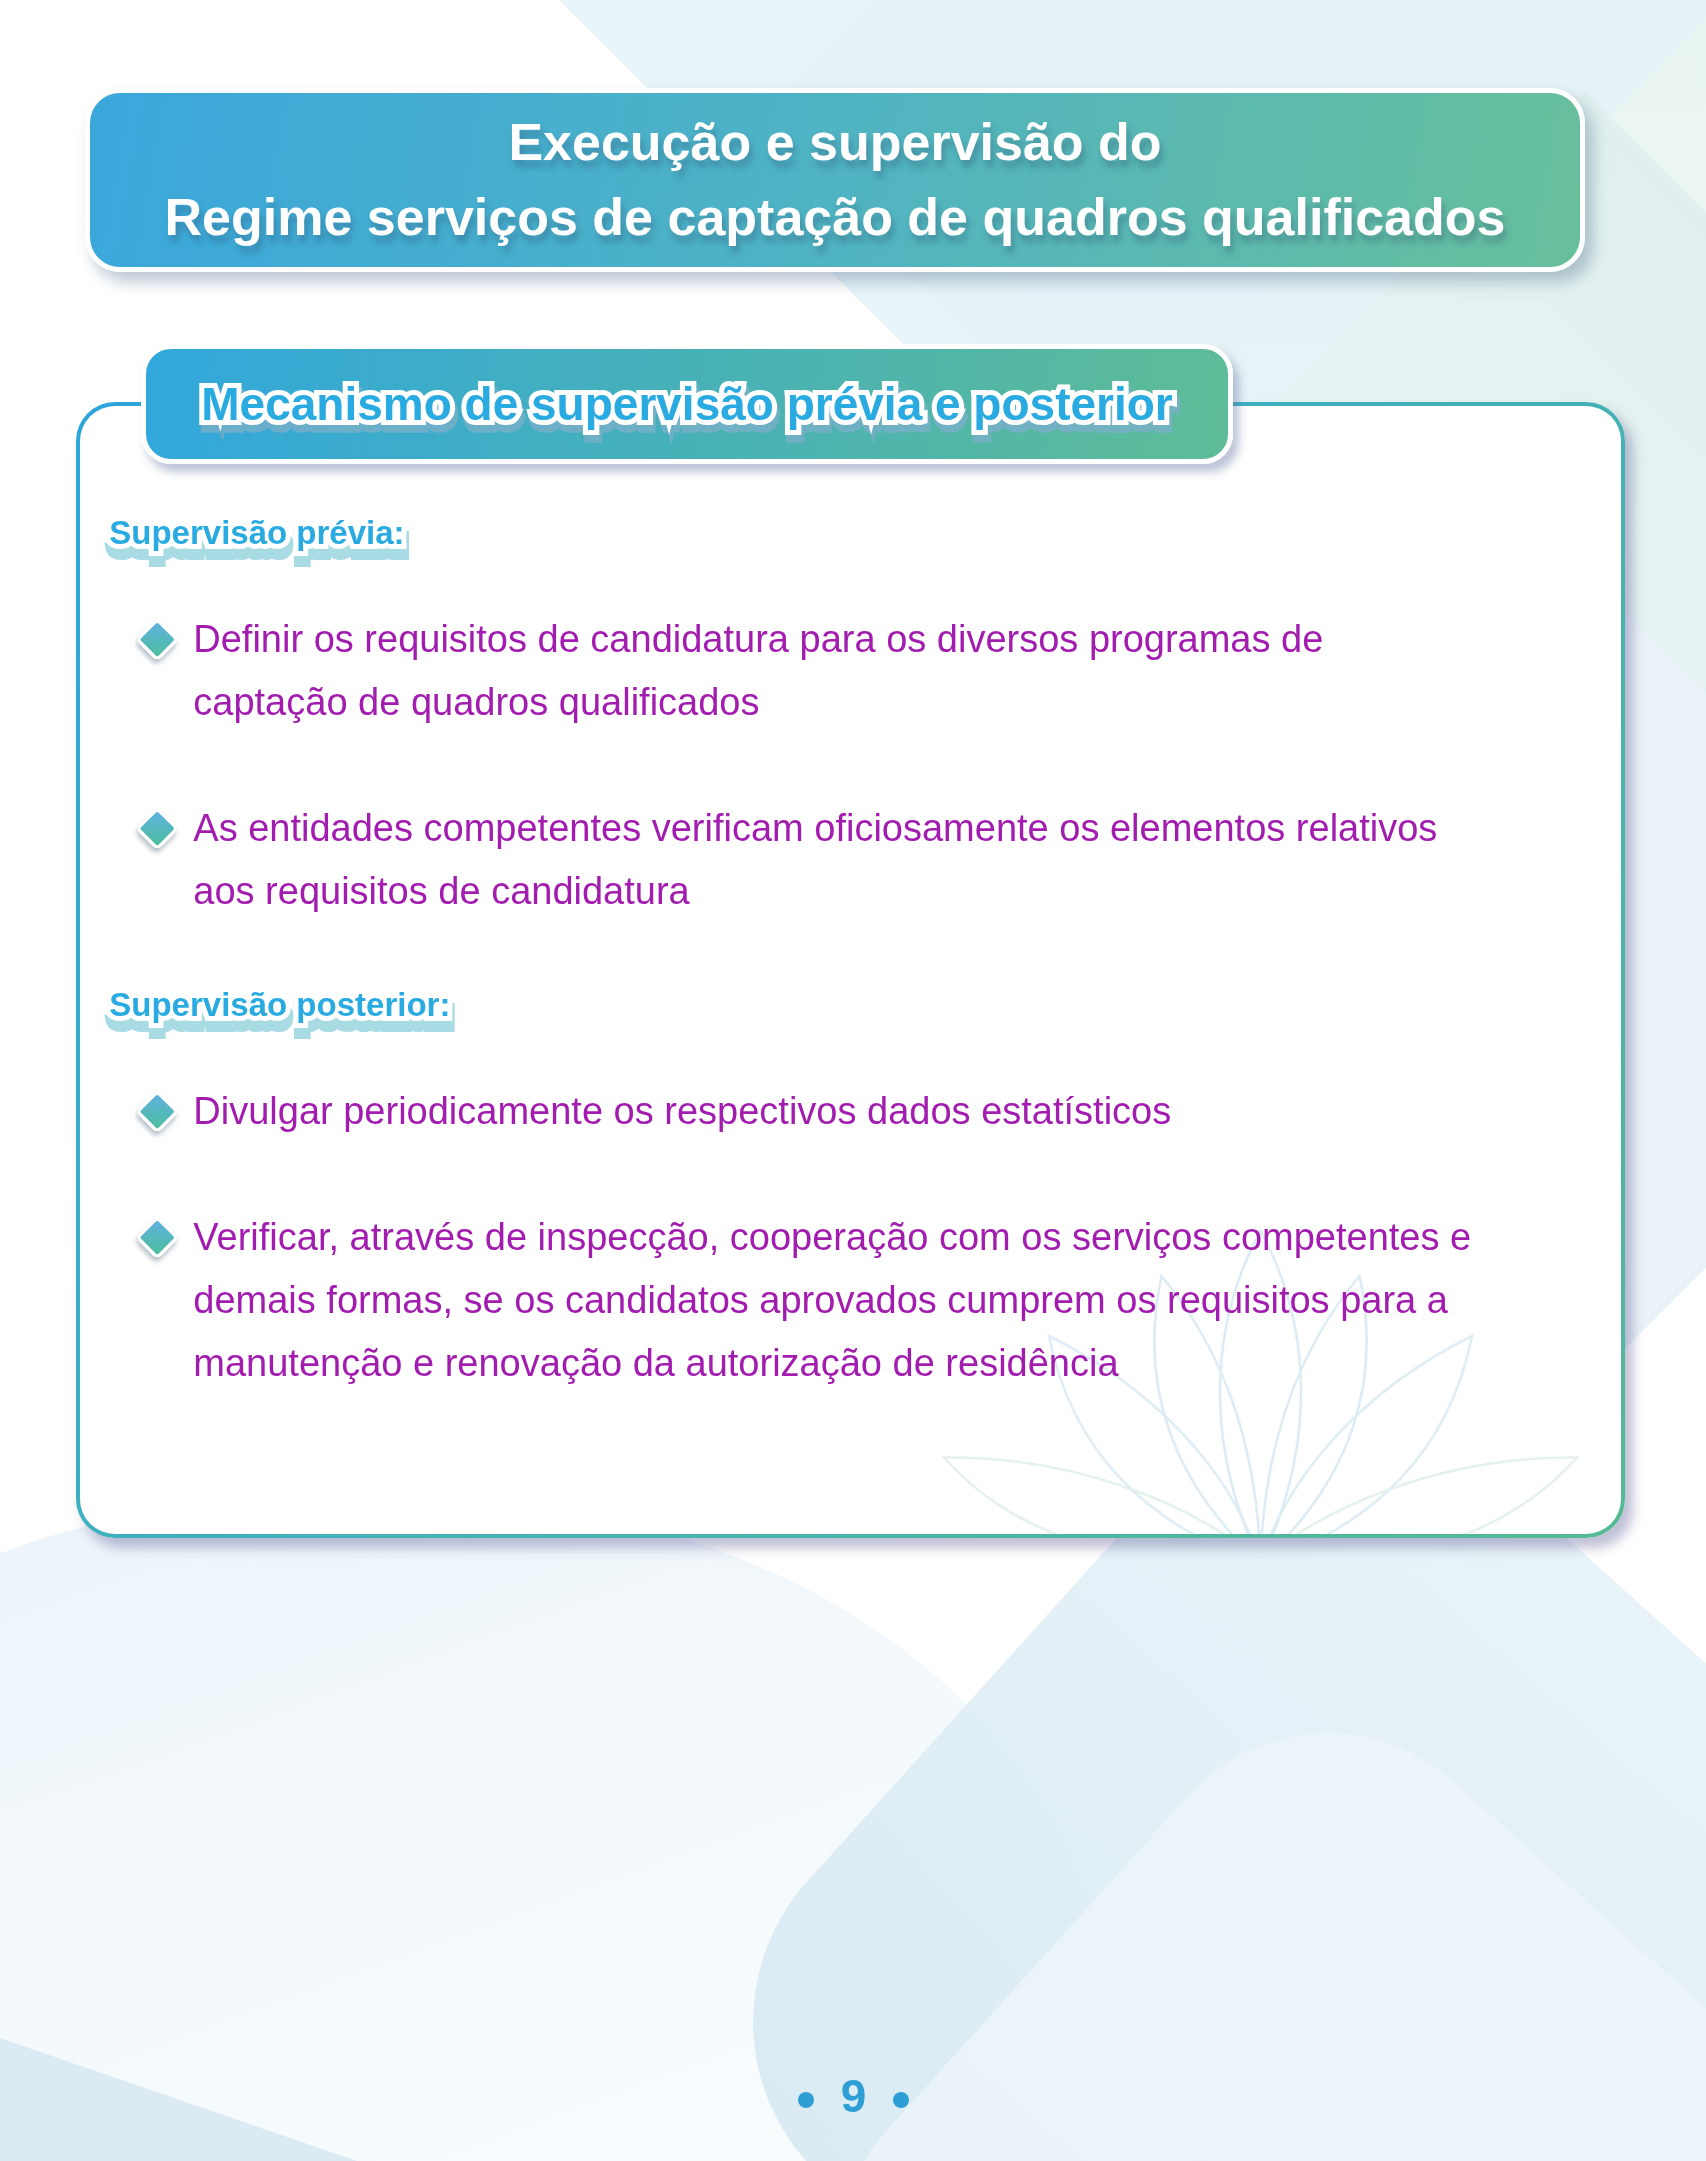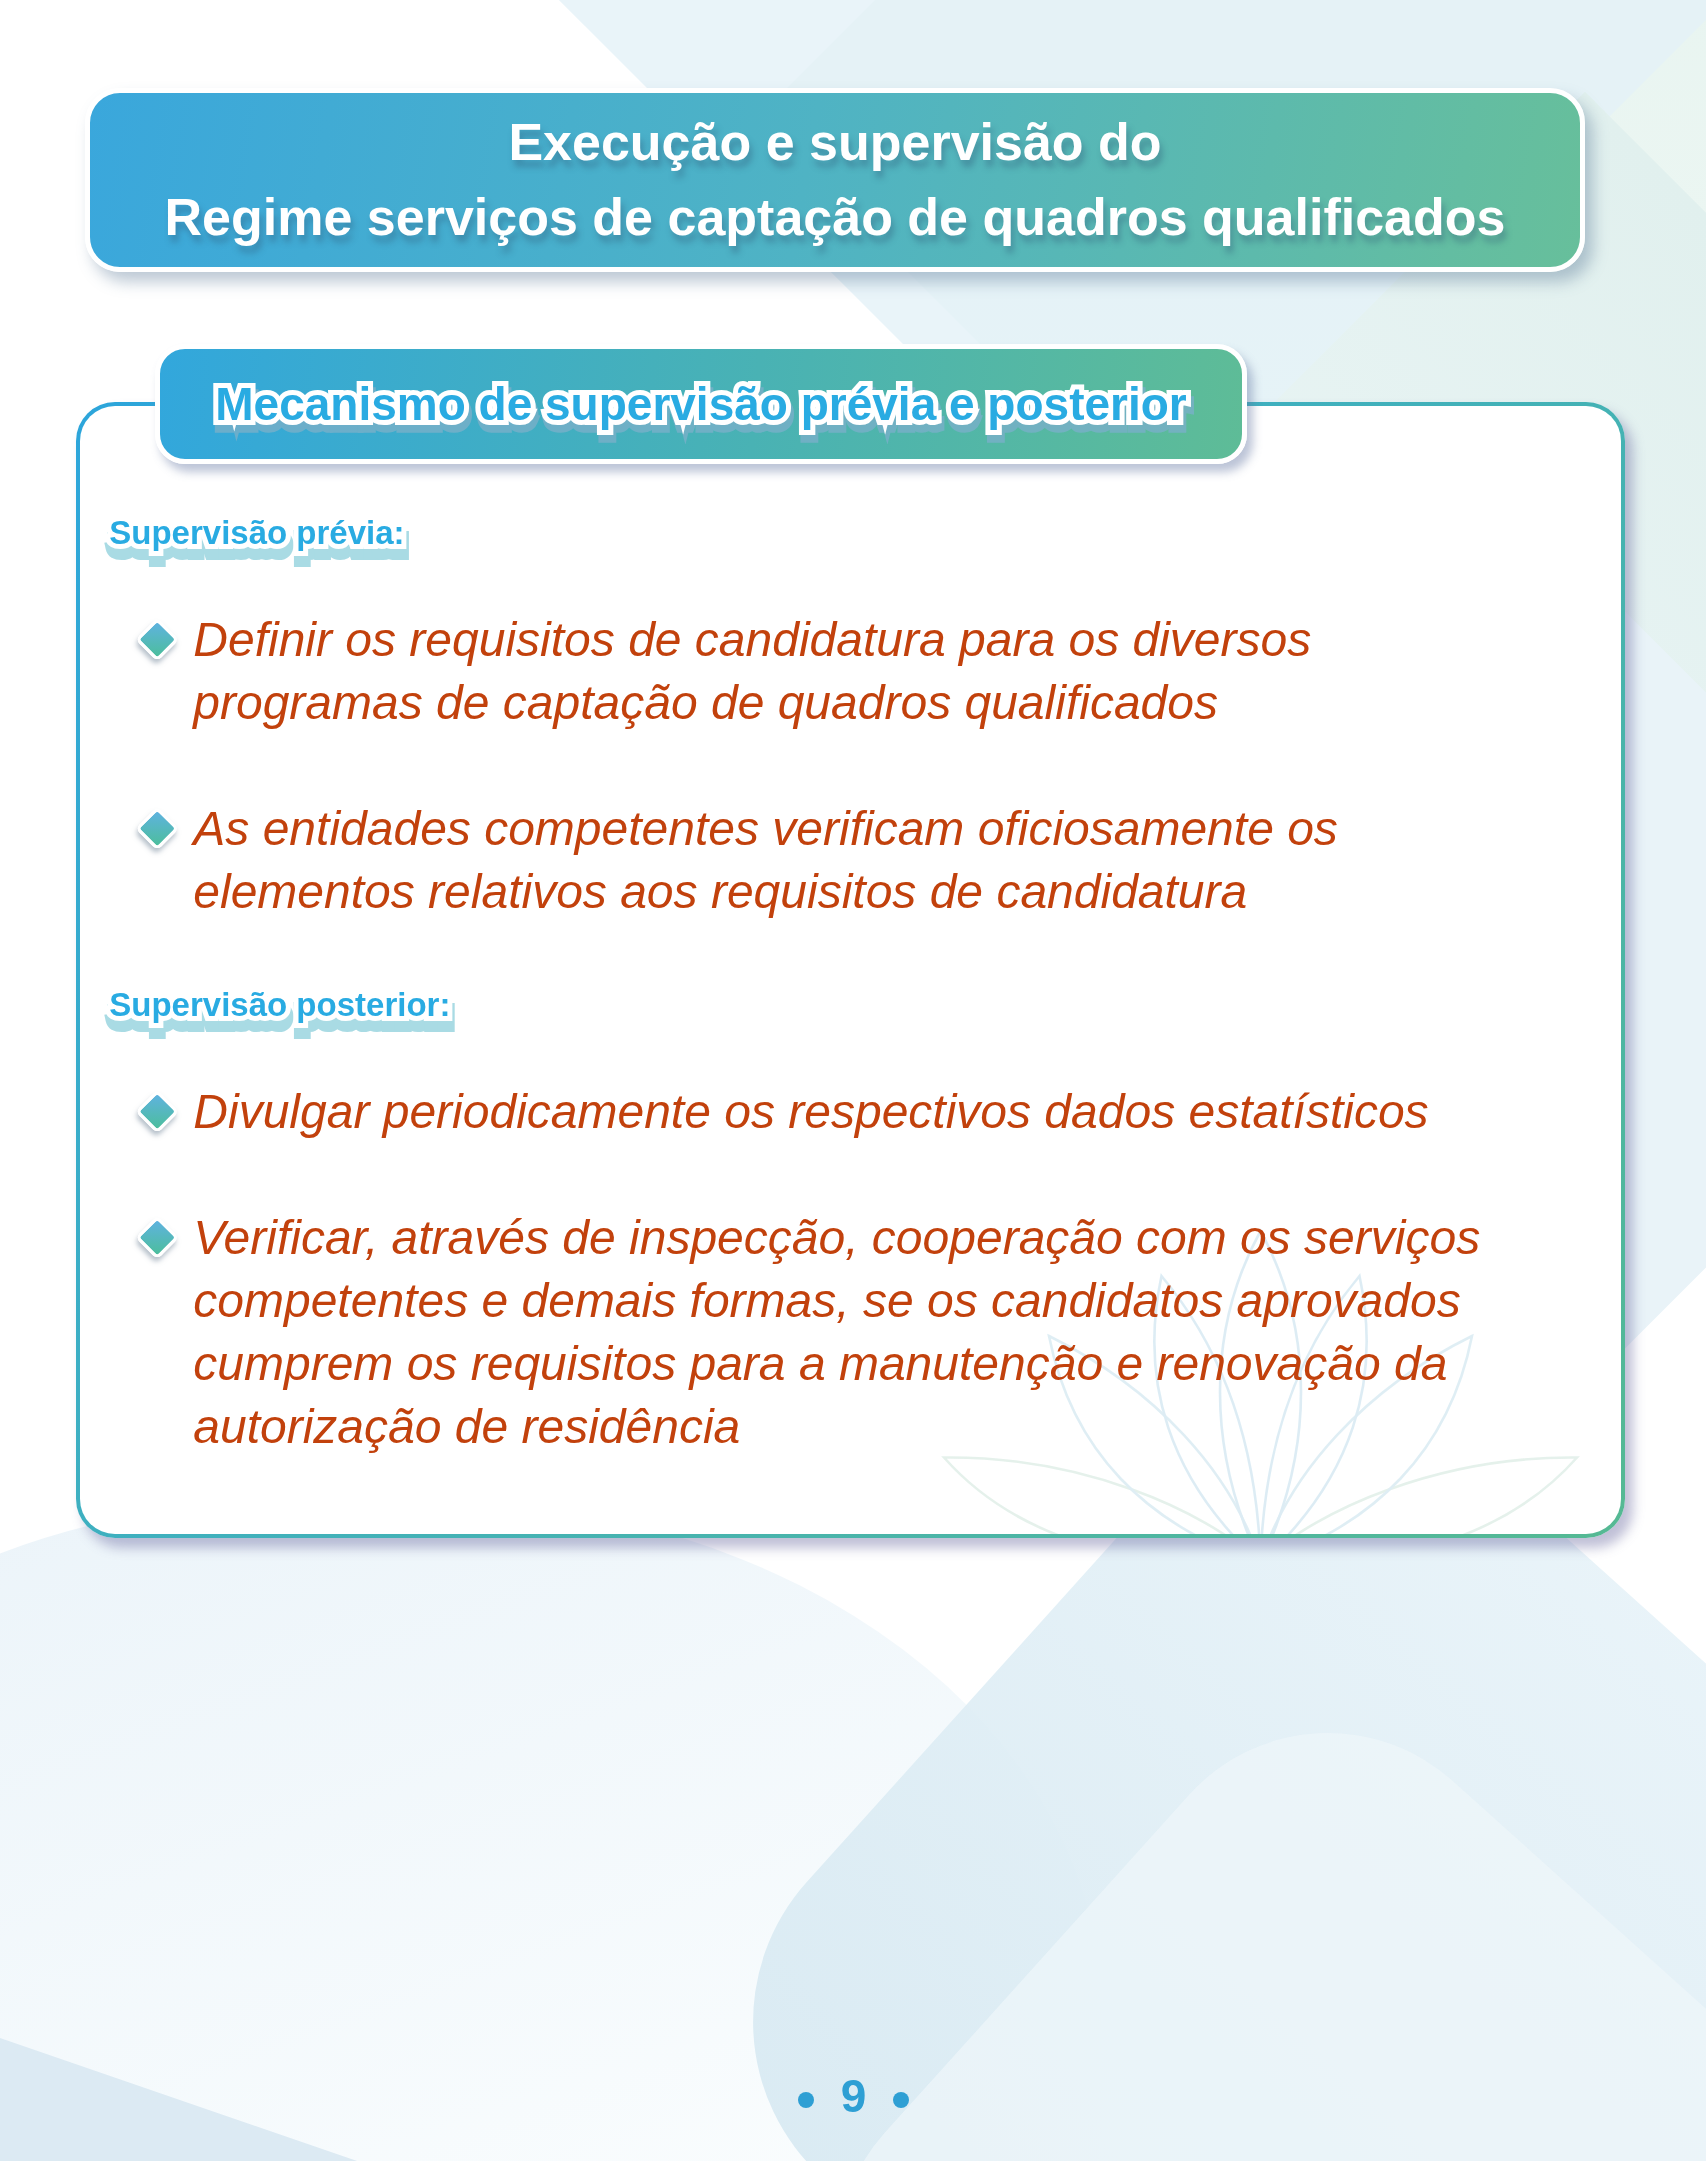--- a/index.html
+++ b/index.html
@@ -40,21 +40,21 @@
     z-index:3;
   }
   .banner-line {
     color:#ffffff; font-weight:bold; font-size:52px; line-height:75px;
     text-shadow:2.9px 6.5px 6.5px rgba(45,85,115,.38);
     white-space:nowrap;
   }
 
   
   .pill {
-    position:absolute; left:155px; top:344px; width:1092px; height:120px;
+    position:absolute; left:141px; top:344px; width:1092px; height:120px;
     box-sizing:border-box;
     border:5px solid #ffffff; border-radius:30px;
     background:linear-gradient(95deg,#32A7DC 0%,#49B2B4 55%,#5EBC97 100%);
     box-shadow:5.8px 8px 10px rgba(95,115,160,.42);
     display:flex; align-items:center; justify-content:center;
     z-index:6;
   }
 
   
   .sticker { position:relative; z-index:0; display:inline-block; color:#29ABE2; font-weight:bold; }
@@ -90,23 +90,22 @@
   }
   .panel-content { position:relative; z-index:1; }
 
   .group-heading { margin:0 0 56px 0; }
   .group-heading.second { margin-top:13px; }
 
   ul.bullets { list-style:none; margin:0; padding:0; }
   ul.bullets li {
     position:relative;
     padding-left:84px; margin-bottom:63px;
-    font-size:48px; line-height:63px; color:#c2410c;
+    font-size:38px; line-height:63px; color:#a21caf;
     max-width:1304px;
-    font-style:italic;
   }
   ul.bullets li::before {
     content:""; position:absolute; left:33px; top:16px;
     width:24.5px; height:24.5px; border-radius:5.8px;
     transform:rotate(45deg);
     background:linear-gradient(135deg,#5FB2E1 0%,#4CBE9B 100%);
     border:3.6px solid #ffffff;
     box-shadow:2.2px 3.6px 5.8px rgba(110,130,150,.5);
   }
 

